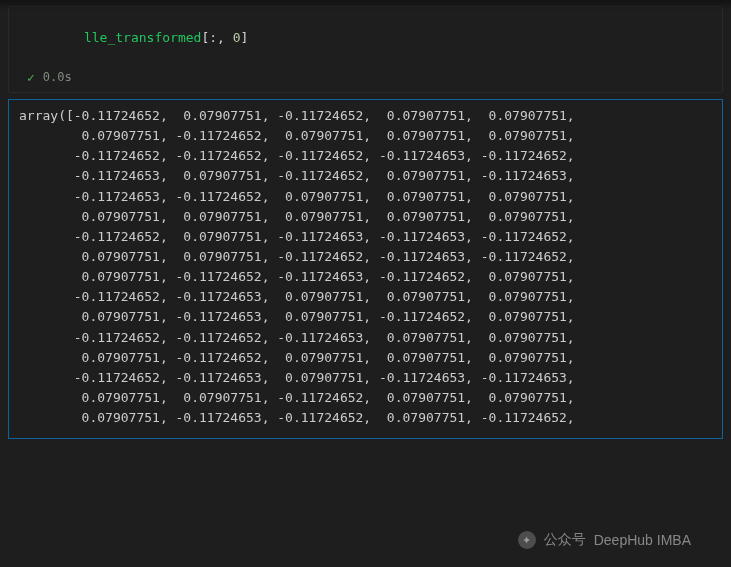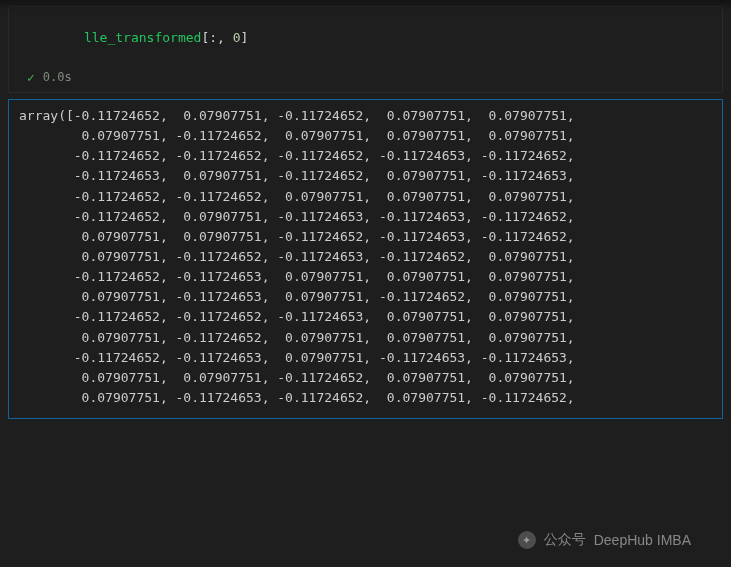--- a/index.html
+++ b/index.html
@@ -98,21 +98,22 @@
     <span>0.0s</span>
   </div>
 </div>
 
 <div class="output-cell">
   <div id="array-output">
       <div class="output-row">array([-0.11724652,  0.07907751, -0.11724652,  0.07907751,  0.07907751,</div>
       <div class="output-row">        0.07907751, -0.11724652,  0.07907751,  0.07907751,  0.07907751,</div>
       <div class="output-row">       -0.11724652, -0.11724652, -0.11724652, -0.11724653, -0.11724652,</div>
       <div class="output-row">       -0.11724653,  0.07907751, -0.11724652,  0.07907751, -0.11724653,</div>
-      <div class="output-row">       -0.11724652, -0.11724652,  0.07907751,  0.07907751,  0.07907751,</div>
+      <div class="output-row">       -0.11724653, -0.11724652,  0.07907751,  0.07907751,  0.07907751,</div>
+      <div class="output-row">        0.07907751,  0.07907751,  0.07907751,  0.07907751,  0.07907751,</div>
       <div class="output-row">       -0.11724652,  0.07907751, -0.11724653, -0.11724653, -0.11724652,</div>
       <div class="output-row">        0.07907751,  0.07907751, -0.11724652, -0.11724653, -0.11724652,</div>
       <div class="output-row">        0.07907751, -0.11724652, -0.11724653, -0.11724652,  0.07907751,</div>
       <div class="output-row">       -0.11724652, -0.11724653,  0.07907751,  0.07907751,  0.07907751,</div>
       <div class="output-row">        0.07907751, -0.11724653,  0.07907751, -0.11724652,  0.07907751,</div>
       <div class="output-row">       -0.11724652, -0.11724652, -0.11724653,  0.07907751,  0.07907751,</div>
       <div class="output-row">        0.07907751, -0.11724652,  0.07907751,  0.07907751,  0.07907751,</div>
       <div class="output-row">       -0.11724652, -0.11724653,  0.07907751, -0.11724653, -0.11724653,</div>
       <div class="output-row">        0.07907751,  0.07907751, -0.11724652,  0.07907751,  0.07907751,</div>
       <div class="output-row">        0.07907751, -0.11724653, -0.11724652,  0.07907751, -0.11724652,</div>

